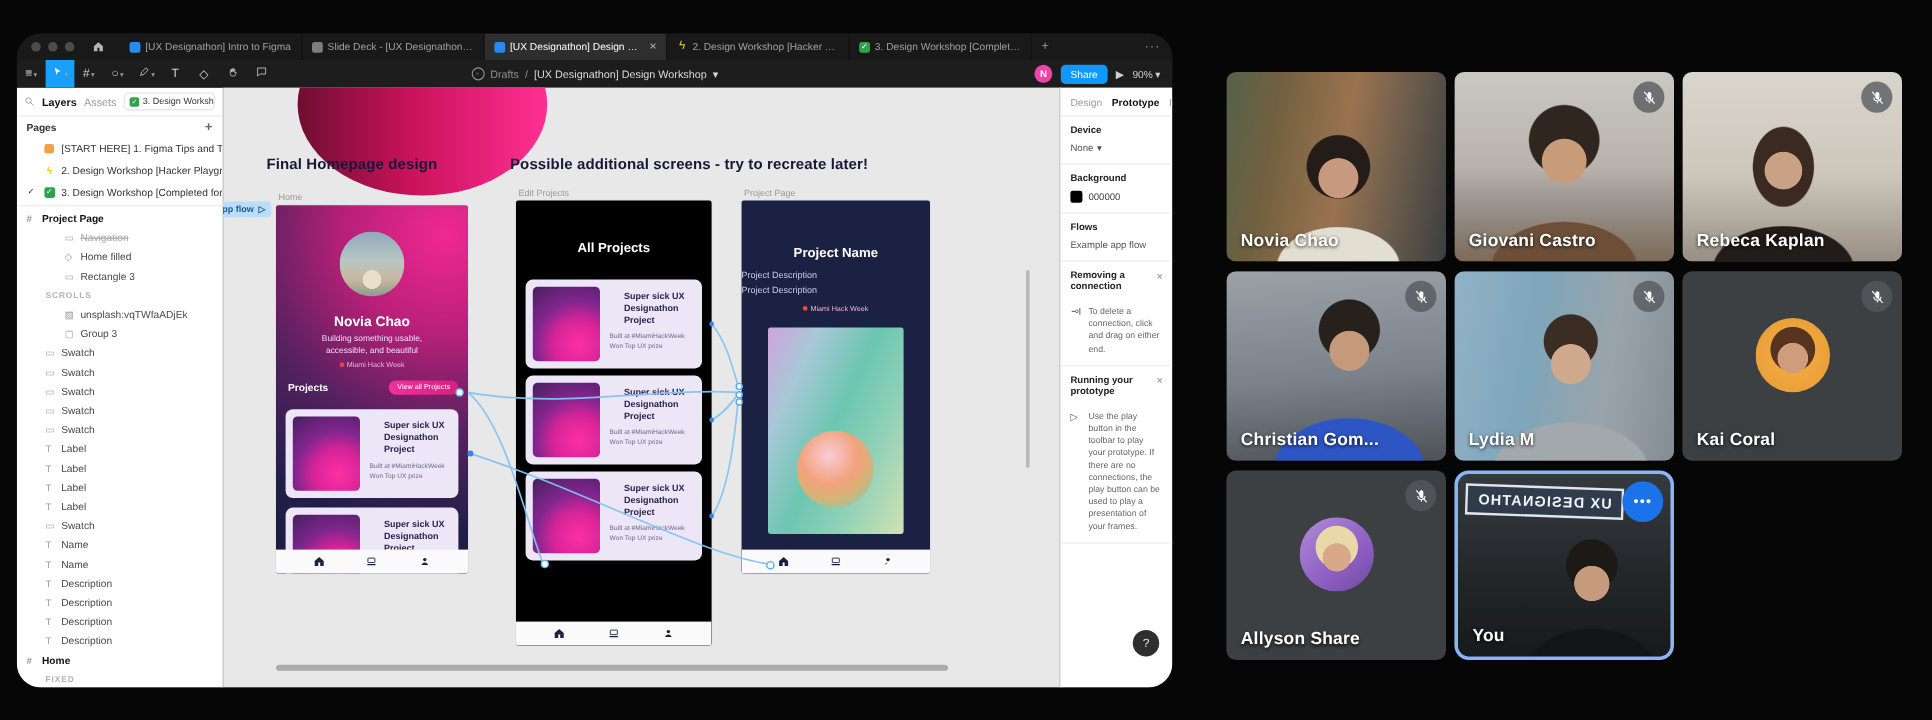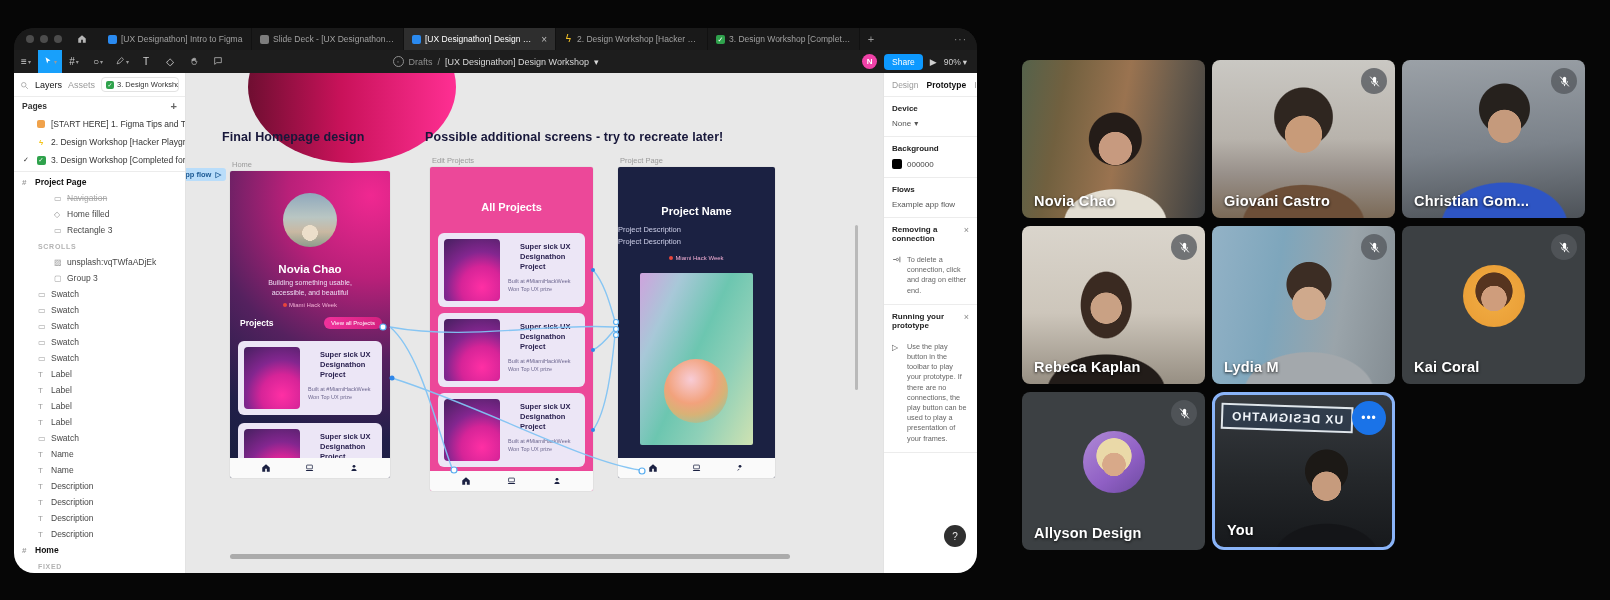--- a/index.html
+++ b/index.html
@@ -36,21 +36,21 @@
   .uav{width:15px;height:15px;border-radius:50%;background:#f042a8;color:#fff;font-size:8px;display:flex;align-items:center;justify-content:center;font-weight:bold}
   .sharebtn{background:#0d99ff;color:#fff;font-size:8.5px;padding:3px 8px;border-radius:4px}
   .playic{color:#cfcfcf;font-size:9px}
   .zoomctl{color:#cfcfcf;font-size:8.5px;display:flex;align-items:center;gap:2px}
 
   .fmain{flex:1;display:flex;min-height:0}
   
   .lpanel{width:172px;background:#fff;flex:none;display:flex;flex-direction:column;border-right:1px solid #e3e3e3;overflow:hidden}
   .lp-top{height:24px;display:flex;align-items:center;gap:6px;padding:0 6px;border-bottom:1px solid #ececec;flex:none}
   .lp-tab{font-size:9px;color:#9a9a9a}
-  .lp-tab.on{color:#111;font-weight:normal}
+  .lp-tab.on{color:#111;font-weight:bold}
   .pswitch{margin-left:auto;display:flex;align-items:center;gap:3px;border:1px solid #e2e2e2;border-radius:4px;padding:2px 4px;font-size:7.5px;color:#333;max-width:92px;white-space:nowrap;overflow:hidden}
   .mini-check{width:8px;height:8px;border-radius:2px;background:#2fa24c;color:#fff;font-size:6px;display:flex;align-items:center;justify-content:center;flex:none}
   .pages-head{height:18px;display:flex;align-items:center;padding:0 8px;font-size:8.5px;font-weight:bold;color:#333;flex:none}
   .addpage{margin-left:auto;color:#666;font-size:11px}
   .prow{height:18px;display:flex;align-items:center;gap:5px;padding-left:9px;font-size:8.5px;color:#333;flex:none;white-space:nowrap;overflow:hidden}
   .pcheck{width:8px;font-size:7px;color:#333;flex:none}
   .pico{width:10px;flex:none;display:flex;justify-content:center;font-size:8px}
   .pico-hand{width:8px;height:8px;border-radius:2px;background:#f0a24b}
   .pico-bolt{color:#f5c518;font-weight:bold}
   .pico-check{width:9px;height:9px;border-radius:2px;background:#2fa24c;color:#fff;font-size:6.5px;display:flex;align-items:center;justify-content:center}
@@ -64,21 +64,21 @@
   .lsec{color:#b3b3b3;font-size:7px;letter-spacing:.7px;font-weight:bold}
 
   
   .canvas{flex:1;position:relative;background:#e8e8e8;overflow:hidden}
   .blob{position:absolute;left:62px;top:-62px;width:208px;height:152px;border-radius:50%;background:linear-gradient(90deg,#6f0e31 0%,#c9125a 45%,#ff2f93 100%)}
   .chead{position:absolute;font-size:12.5px;font-weight:bold;color:#17173a;letter-spacing:.1px}
   .flowbadge{position:absolute;left:-10px;top:95px;background:#b9ddfa;color:#1d5a94;font-size:7.5px;font-weight:bold;padding:2px 5px;border-radius:3px;display:flex;gap:4px;align-items:center}
   .flabel{position:absolute;font-size:7.5px;color:#9a9a9a}
   .frame{position:absolute;border-radius:2px;overflow:hidden;box-shadow:0 0 0 .5px rgba(0,0,0,.06)}
   .f1{left:44px;top:98px;width:160px;height:307px;background:radial-gradient(circle at 88% 8%,#f02891 0%,#b92079 26%,#55215f 52%,#211f49 78%,#181c3e 100%)}
-  .f2{left:244px;top:94px;width:163px;height:324px;background:#ec4899}
+  .f2{left:244px;top:94px;width:163px;height:371px;background:#000000}
   .f3{left:432px;top:94px;width:157px;height:311px;background:#1b2142}
   .pavatarimg{position:absolute;left:53px;top:22px;width:54px;height:54px;border-radius:50%;background:radial-gradient(circle 8px at 50% 74%,#ecdfca 96%,transparent 100%),linear-gradient(180deg,#8fa8bc 0%,#b9c6c3 45%,#c9b8a2 72%,#8c9c8c 100%)}
   .fname{position:absolute;left:0;right:0;top:92px;text-align:center;color:#fff;font-size:11.5px;font-weight:bold}
   .ftag{position:absolute;left:0;right:0;text-align:center;color:#ecdcf2;font-size:7px}
   .floc{position:absolute;left:0;right:0;text-align:center;color:#f2aed4;font-size:6px}
   .floc .pin,.f3loc .pin{display:inline-block;width:4px;height:4px;border-radius:50%;background:#e8453c;margin-right:2px}
   .projrow{position:absolute;left:10px;right:8px;top:146px;display:flex;align-items:center}
   .projhead{color:#fff;font-size:8.5px;font-weight:bold}
   .viewall{margin-left:auto;background:linear-gradient(90deg,#f1319c,#d4217f);color:#fff;font-size:6px;padding:3px 7px;border-radius:8px}
   .pcard{position:absolute;left:8px;width:144px;height:74px;background:#ece6f6;border-radius:6px}
@@ -593,42 +593,42 @@
           <svg width="13" height="13" viewBox="0 0 24 24">
             <path d="M12 14.5a3 3 0 0 0 3-3V6a3 3 0 0 0-6 0v5.5a3 3 0 0 0 3 3z" fill="#fff"></path>
             <path d="M17.5 11.5a5.5 5.5 0 0 1-11 0" stroke="#fff" stroke-width="1.6" fill="none"></path>
             <line x1="12" y1="17" x2="12" y2="20.5" stroke="#fff" stroke-width="1.6"></line>
             <line x1="4" y1="3" x2="20" y2="21" stroke="#fff" stroke-width="1.8"></line>
           </svg>
         </span>
       <span class="pname">Giovani Castro</span>
     </div>
 
+    <div class="tile p4">
+      <span class="mute">
+          <svg width="13" height="13" viewBox="0 0 24 24">
+            <path d="M12 14.5a3 3 0 0 0 3-3V6a3 3 0 0 0-6 0v5.5a3 3 0 0 0 3 3z" fill="#fff"></path>
+            <path d="M17.5 11.5a5.5 5.5 0 0 1-11 0" stroke="#fff" stroke-width="1.6" fill="none"></path>
+            <line x1="12" y1="17" x2="12" y2="20.5" stroke="#fff" stroke-width="1.6"></line>
+            <line x1="4" y1="3" x2="20" y2="21" stroke="#fff" stroke-width="1.8"></line>
+          </svg>
+        </span>
+      <span class="pname">Rebeca Kaplan</span>
+    </div>
+
     <div class="tile p3">
       <span class="mute">
           <svg width="13" height="13" viewBox="0 0 24 24">
             <path d="M12 14.5a3 3 0 0 0 3-3V6a3 3 0 0 0-6 0v5.5a3 3 0 0 0 3 3z" fill="#fff"></path>
             <path d="M17.5 11.5a5.5 5.5 0 0 1-11 0" stroke="#fff" stroke-width="1.6" fill="none"></path>
             <line x1="12" y1="17" x2="12" y2="20.5" stroke="#fff" stroke-width="1.6"></line>
             <line x1="4" y1="3" x2="20" y2="21" stroke="#fff" stroke-width="1.8"></line>
           </svg>
         </span>
       <span class="pname">Christian Gom...</span>
-    </div>
-
-    <div class="tile p4">
-      <span class="mute">
-          <svg width="13" height="13" viewBox="0 0 24 24">
-            <path d="M12 14.5a3 3 0 0 0 3-3V6a3 3 0 0 0-6 0v5.5a3 3 0 0 0 3 3z" fill="#fff"></path>
-            <path d="M17.5 11.5a5.5 5.5 0 0 1-11 0" stroke="#fff" stroke-width="1.6" fill="none"></path>
-            <line x1="12" y1="17" x2="12" y2="20.5" stroke="#fff" stroke-width="1.6"></line>
-            <line x1="4" y1="3" x2="20" y2="21" stroke="#fff" stroke-width="1.8"></line>
-          </svg>
-        </span>
-      <span class="pname">Rebeca Kaplan</span>
     </div>
 
 
     <div class="tile p6">
       <span class="mute">
           <svg width="13" height="13" viewBox="0 0 24 24">
             <path d="M12 14.5a3 3 0 0 0 3-3V6a3 3 0 0 0-6 0v5.5a3 3 0 0 0 3 3z" fill="#fff"></path>
             <path d="M17.5 11.5a5.5 5.5 0 0 1-11 0" stroke="#fff" stroke-width="1.6" fill="none"></path>
             <line x1="12" y1="17" x2="12" y2="20.5" stroke="#fff" stroke-width="1.6"></line>
             <line x1="4" y1="3" x2="20" y2="21" stroke="#fff" stroke-width="1.8"></line>
@@ -653,21 +653,21 @@
     <div class="tile">
       <div class="pavatar av-allyson"></div>
       <span class="mute">
           <svg width="13" height="13" viewBox="0 0 24 24">
             <path d="M12 14.5a3 3 0 0 0 3-3V6a3 3 0 0 0-6 0v5.5a3 3 0 0 0 3 3z" fill="#fff"></path>
             <path d="M17.5 11.5a5.5 5.5 0 0 1-11 0" stroke="#fff" stroke-width="1.6" fill="none"></path>
             <line x1="12" y1="17" x2="12" y2="20.5" stroke="#fff" stroke-width="1.6"></line>
             <line x1="4" y1="3" x2="20" y2="21" stroke="#fff" stroke-width="1.8"></line>
           </svg>
         </span>
-      <span class="pname">Allyson Design</span>
+      <span class="pname">Allyson Share</span>
     </div>
 
     <div class="tile p9 self">
       <div class="sign">UX DESIGNATHO</div>
       <div class="morebtn">•••</div>
       <span class="pname">You</span>
     </div>
   </div>
 </div>
 

